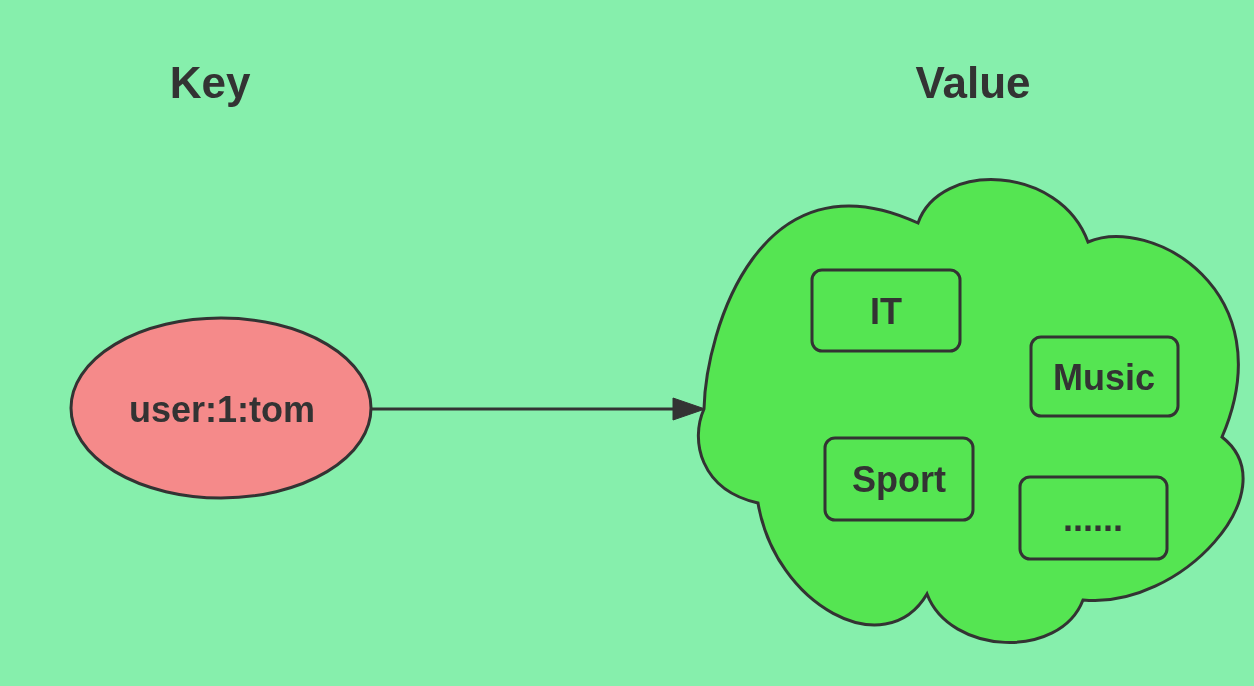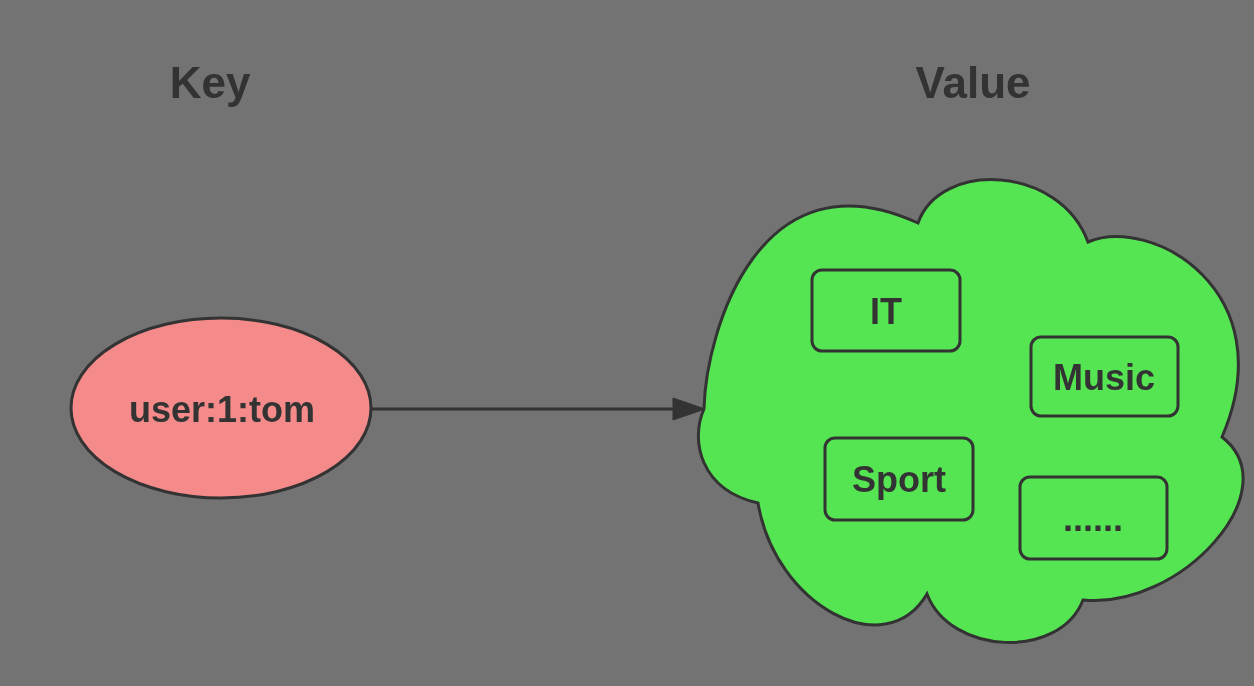--- a/index.html
+++ b/index.html
@@ -4,21 +4,21 @@
 <style>
   html, body {
     margin: 0;
     padding: 0;
     background: #ffffff;
   }
   .canvas {
     position: relative;
     width: 1254px;
     height: 686px;
-    background: #737373;
+    background: #86efac;
     overflow: hidden;
   }
   svg {
     display: block;
     font-family: "Liberation Sans", sans-serif;
   }
   .shape {
     stroke: #333333;
     stroke-width: 3;
   }

